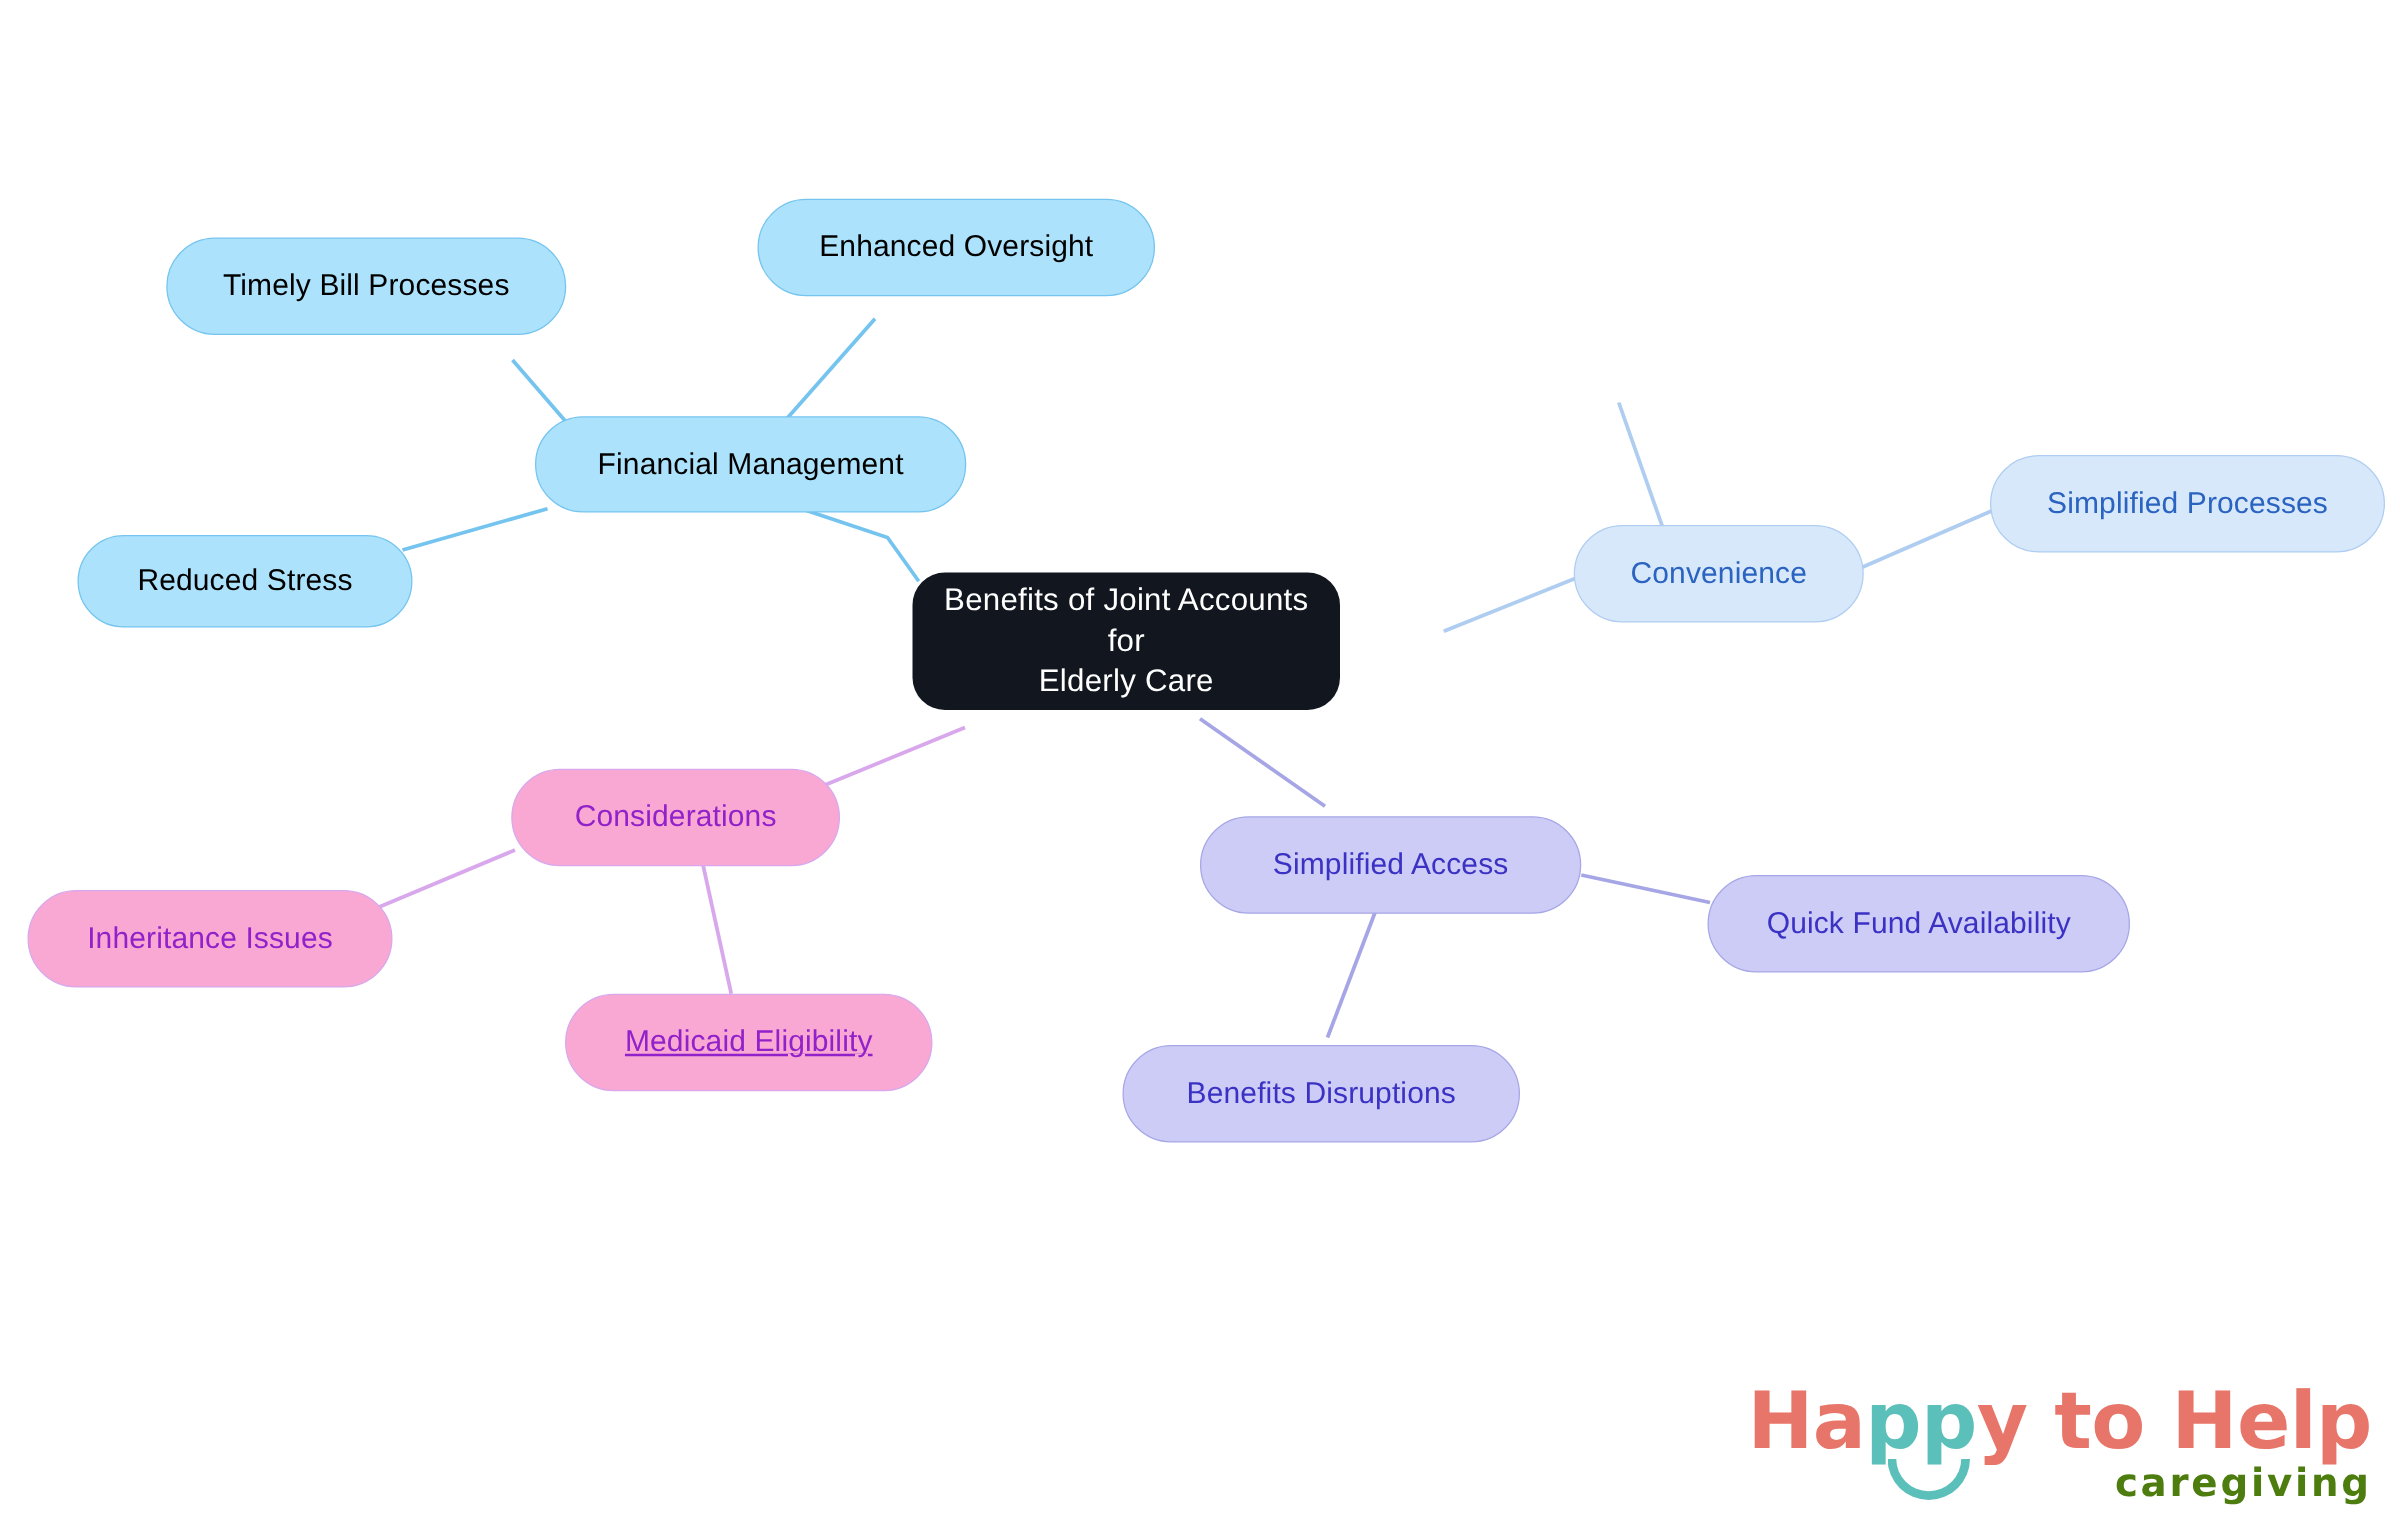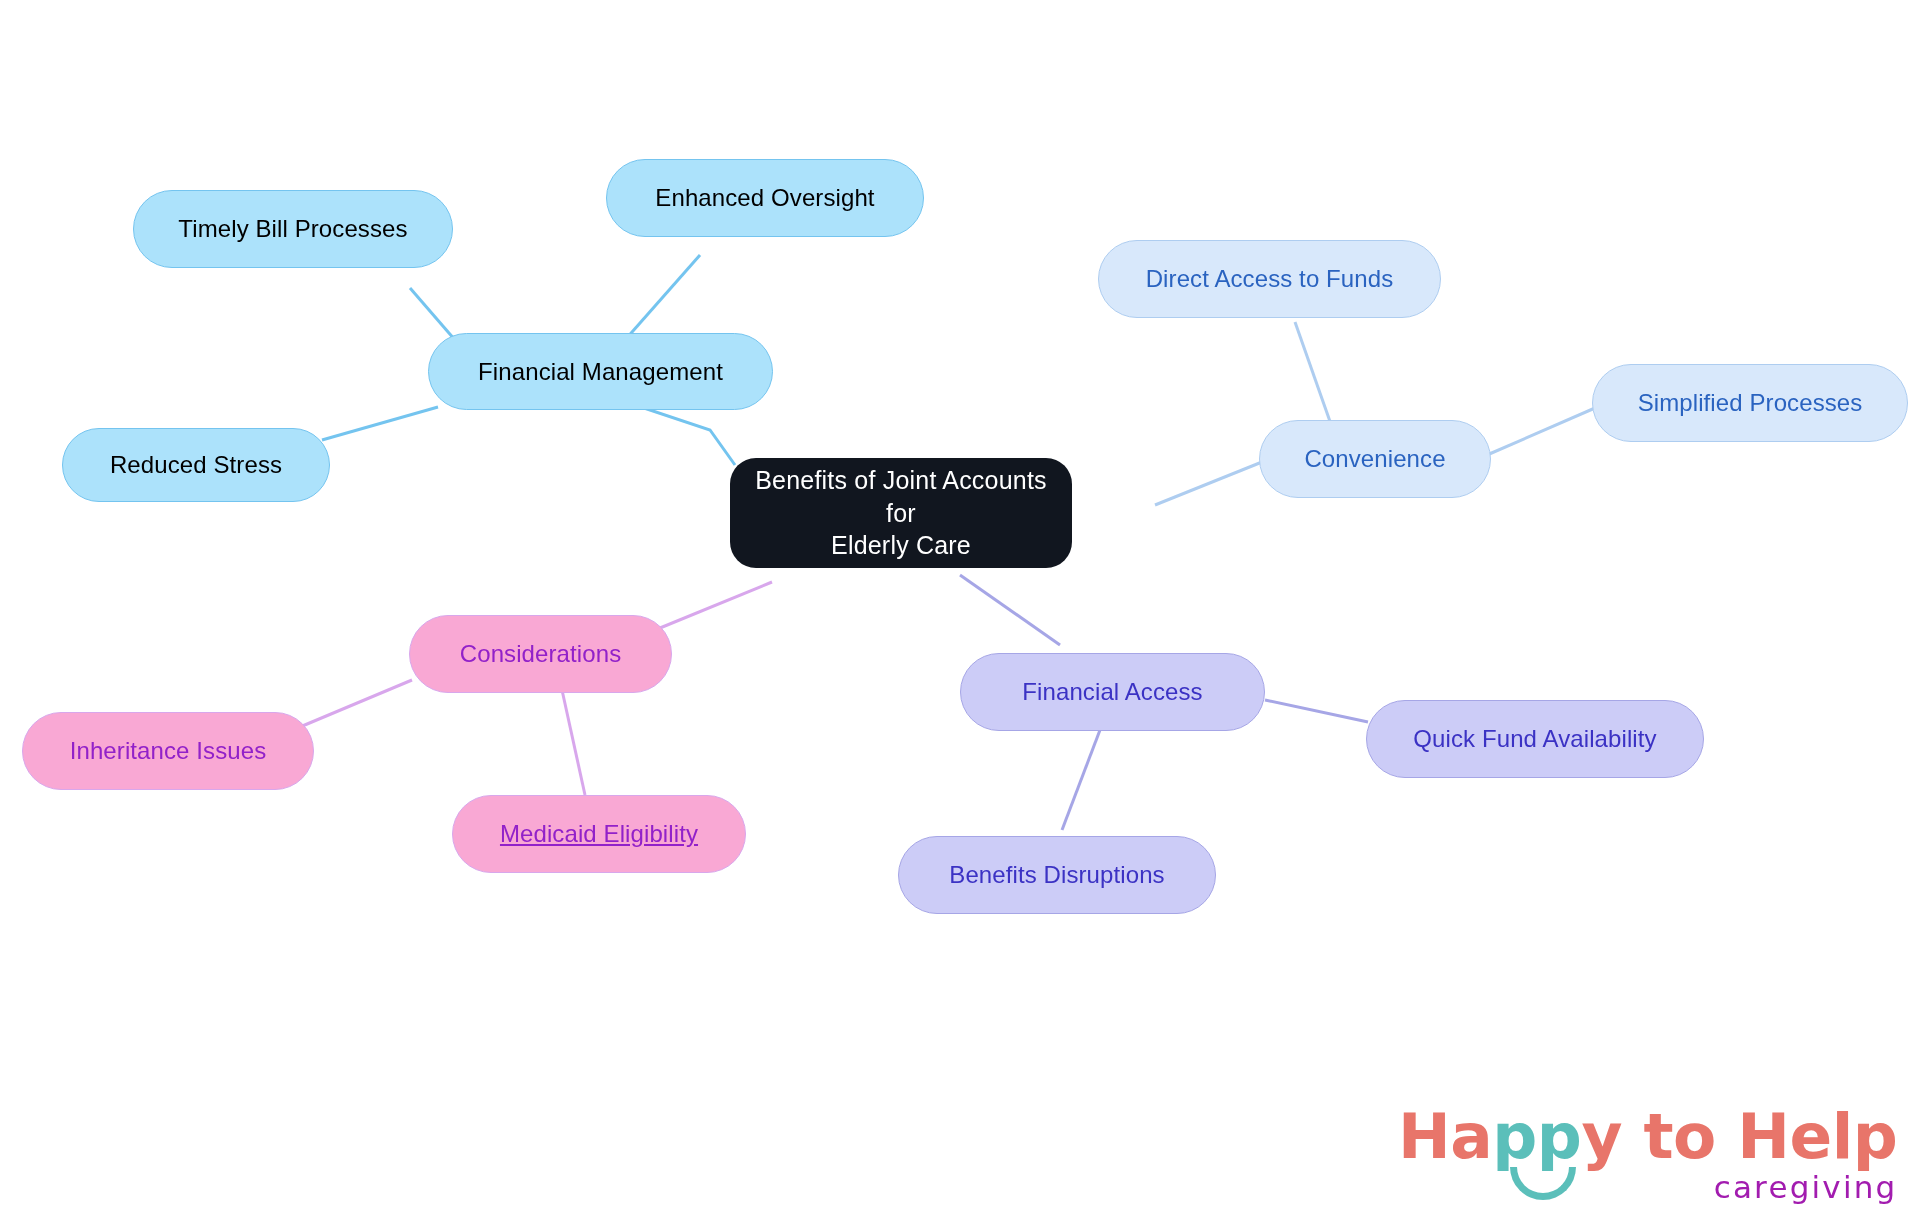--- a/index.html
+++ b/index.html
@@ -77,24 +77,24 @@
     font-weight: 700;
     font-size: 63px;
     letter-spacing: -0.5px;
     line-height: 1;
     white-space: nowrap;
   }
   .logo-coral { color: #e8756a; }
   .logo-teal  { color: #5bbfba; }
   .logo-sub {
     font-family: "DejaVu Sans", sans-serif;
-    font-weight: 400;
+    font-weight: 700;
     font-size: 31px;
     letter-spacing: 2.2px;
-    color: #a21caf;
+    color: #4d7c0f;
     text-align: right;
     line-height: 1;
     margin-top: 4px;
     white-space: nowrap;
   }
   .logo-smile {
     position: absolute;
     left: 112px;
     top: 62px;
     width: 52px;
@@ -139,25 +139,24 @@
   <div class="node fill-blue" style="left:428px; top:333px; width:345px; height:77px; font-size:24px;">Financial Management</div>
 
   <div class="node fill-blue" style="left:133px; top:190px; width:320px; height:78px; font-size:24px;">Timely Bill Processes</div>
 
   <div class="node fill-blue" style="left:606px; top:159px; width:318px; height:78px; font-size:24px;">Enhanced Oversight</div>
 
   <div class="node fill-blue" style="left:62px; top:428px; width:268px; height:74px; font-size:24px;">Reduced Stress</div>
 
   <div class="node fill-paleblue" style="left:1259px; top:420px; width:232px; height:78px; font-size:24px;">Convenience</div>
 
-  <div class="node fill-paleblue" style="left:1098px; top:240px; width:343px; height:78px; font-size:24px;">Direct Access to Funds</div>
 
   <div class="node fill-paleblue" style="left:1592px; top:364px; width:316px; height:78px; font-size:24px;">Simplified Processes</div>
 
-  <div class="node fill-lavender" style="left:960px; top:653px; width:305px; height:78px; font-size:24px;">Financial Access</div>
+  <div class="node fill-lavender" style="left:960px; top:653px; width:305px; height:78px; font-size:24px;">Simplified Access</div>
 
   <div class="node fill-lavender" style="left:1366px; top:700px; width:338px; height:78px; font-size:24px;">Quick Fund Availability</div>
 
   <div class="node fill-lavender" style="left:898px; top:836px; width:318px; height:78px; font-size:24px;">Benefits Disruptions</div>
 
   <div class="node fill-orchid" style="left:409px; top:615px; width:263px; height:78px; font-size:24px;">Considerations</div>
 
   <div class="node fill-orchid" style="left:22px; top:712px; width:292px; height:78px; font-size:24px;">Inheritance Issues</div>
 
   <div class="node fill-orchid" style="left:452px; top:795px; width:294px; height:78px; font-size:24px;text-decoration:underline;">Medicaid Eligibility</div>

